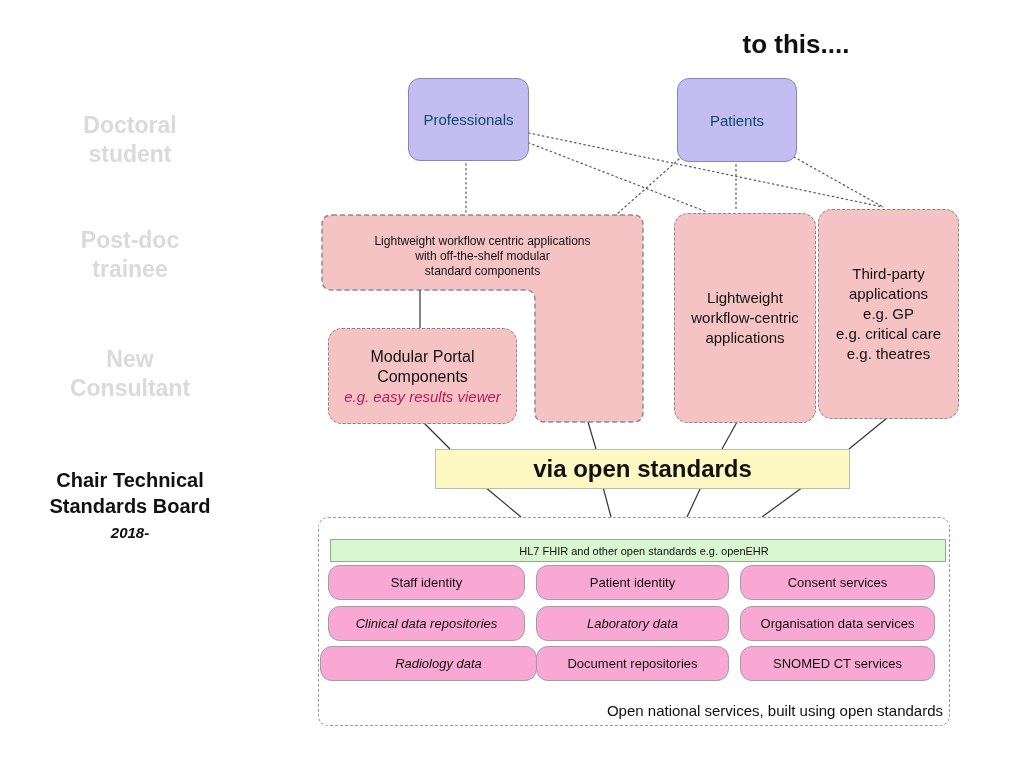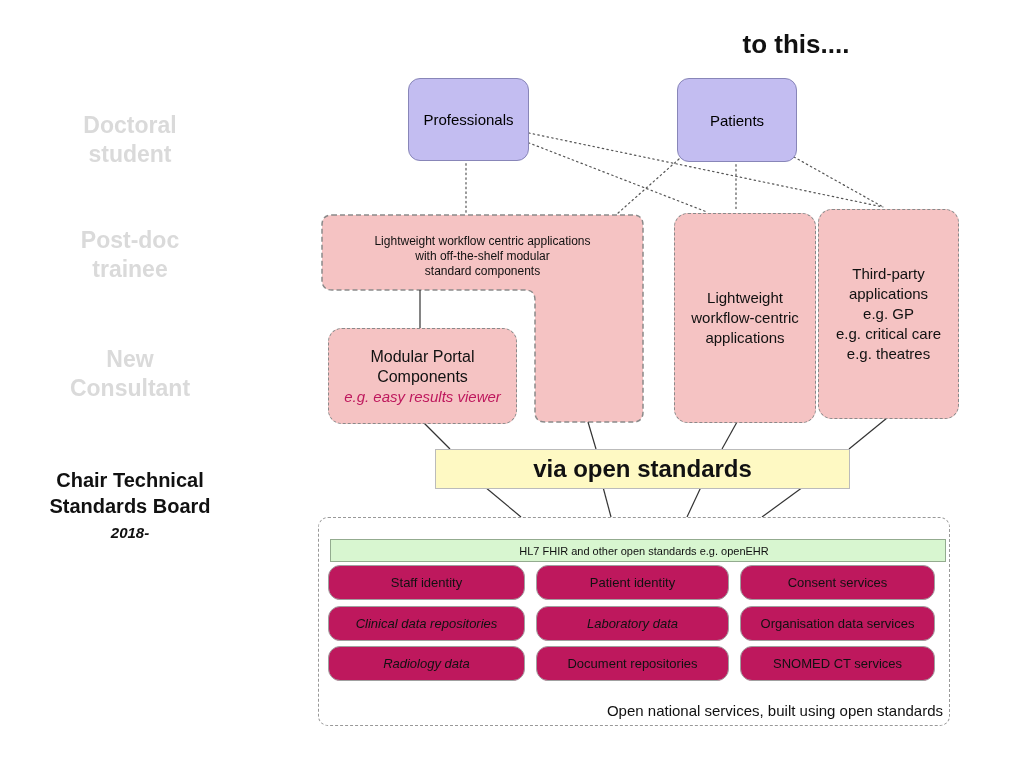--- a/index.html
+++ b/index.html
@@ -13,42 +13,42 @@
   .col{flex-direction:column;}
 
   .slide-title{font-size:26px;font-weight:bold;color:#111;text-align:center;}
 
   .ghost-label{color:#dadada;font-weight:bold;font-size:23px;line-height:29px;text-align:center;}
   .chair-label{color:#111;font-weight:bold;font-size:20px;line-height:26px;text-align:center;}
   .chair-sub{color:#111;font-weight:bold;font-style:italic;font-size:15px;text-align:center;}
 
   .actor{
     background:#c3bdf1;border:1px solid #8886b8;border-radius:12px;
-    font-size:15px;color:#000000;
+    font-size:15px;color:#0c4a6e;
   }
   .pinkbox{
     background:#f5c3c3;border:1.5px dashed #8a8a8a;border-radius:14px;color:#111;
   }
   .lshape-text{font-size:12px;line-height:15px;color:#111;text-align:center;}
   .portal-title{font-size:16px;line-height:20px;font-weight:normal;color:#111;}
   .portal-sub{font-size:15px;font-style:italic;color:#be185d;margin-top:1px;}
   .app-text{font-size:15px;line-height:20px;}
 
   .viabox{
     background:#fef9c3;border:1px solid #bbbbbb;
     font-size:24px;font-weight:bold;color:#111;
   }
 
   .services-frame{border:1px dashed #999999;border-radius:10px;background:#ffffff;}
   .stdbar{
     background:#d8f6d0;border:1px solid #93ab8f;border-radius:0;
     font-size:11px;color:#111;padding-left:12px;
   }
   .svc{
-    background:#be185d;border:1px solid #a0a0a0;border-radius:12px;
+    background:#f9a8d4;border:1px solid #a0a0a0;border-radius:12px;
     font-size:13px;color:#111;
   }
   .svc.italic{font-style:italic;}
   .frame-caption{font-size:15px;color:#111;text-align:right;}
 
   svg{display:block;}
 </style>
 </head>
 <body>
 
@@ -123,19 +123,19 @@
   <div class="abs ctr stdbar" style="left:330px;top:539px;width:602px;height:21px;">HL7 FHIR and other open standards e.g. openEHR</div>
 
   <div class="abs ctr svc" style="left:328px;top:565px;width:195px;height:33px;">Staff identity</div>
   <div class="abs ctr svc" style="left:536px;top:565px;width:191px;height:33px;">Patient identity</div>
   <div class="abs ctr svc" style="left:740px;top:565px;width:193px;height:33px;">Consent services</div>
 
   <div class="abs ctr svc italic" style="left:328px;top:606px;width:195px;height:33px;">Clinical data repositories</div>
   <div class="abs ctr svc italic" style="left:536px;top:606px;width:191px;height:33px;">Laboratory data</div>
   <div class="abs ctr svc" style="left:740px;top:606px;width:193px;height:33px;">Organisation data services</div>
 
-  <div class="abs ctr svc italic" style="left:328px;top:646px;width:195px;height:33px;">Radiology data</div>
+  <div class="abs ctr svc italic" style="left:320px;top:646px;width:195px;height:33px;padding-left:20px;">Radiology data</div>
   <div class="abs ctr svc" style="left:536px;top:646px;width:191px;height:33px;">Document repositories</div>
   <div class="abs ctr svc" style="left:740px;top:646px;width:193px;height:33px;">SNOMED CT services</div>
 
   <div class="abs frame-caption" style="left:500px;top:702px;width:443px;">Open national services, built using open standards</div>
 
 </div>
 
 </body></html>

